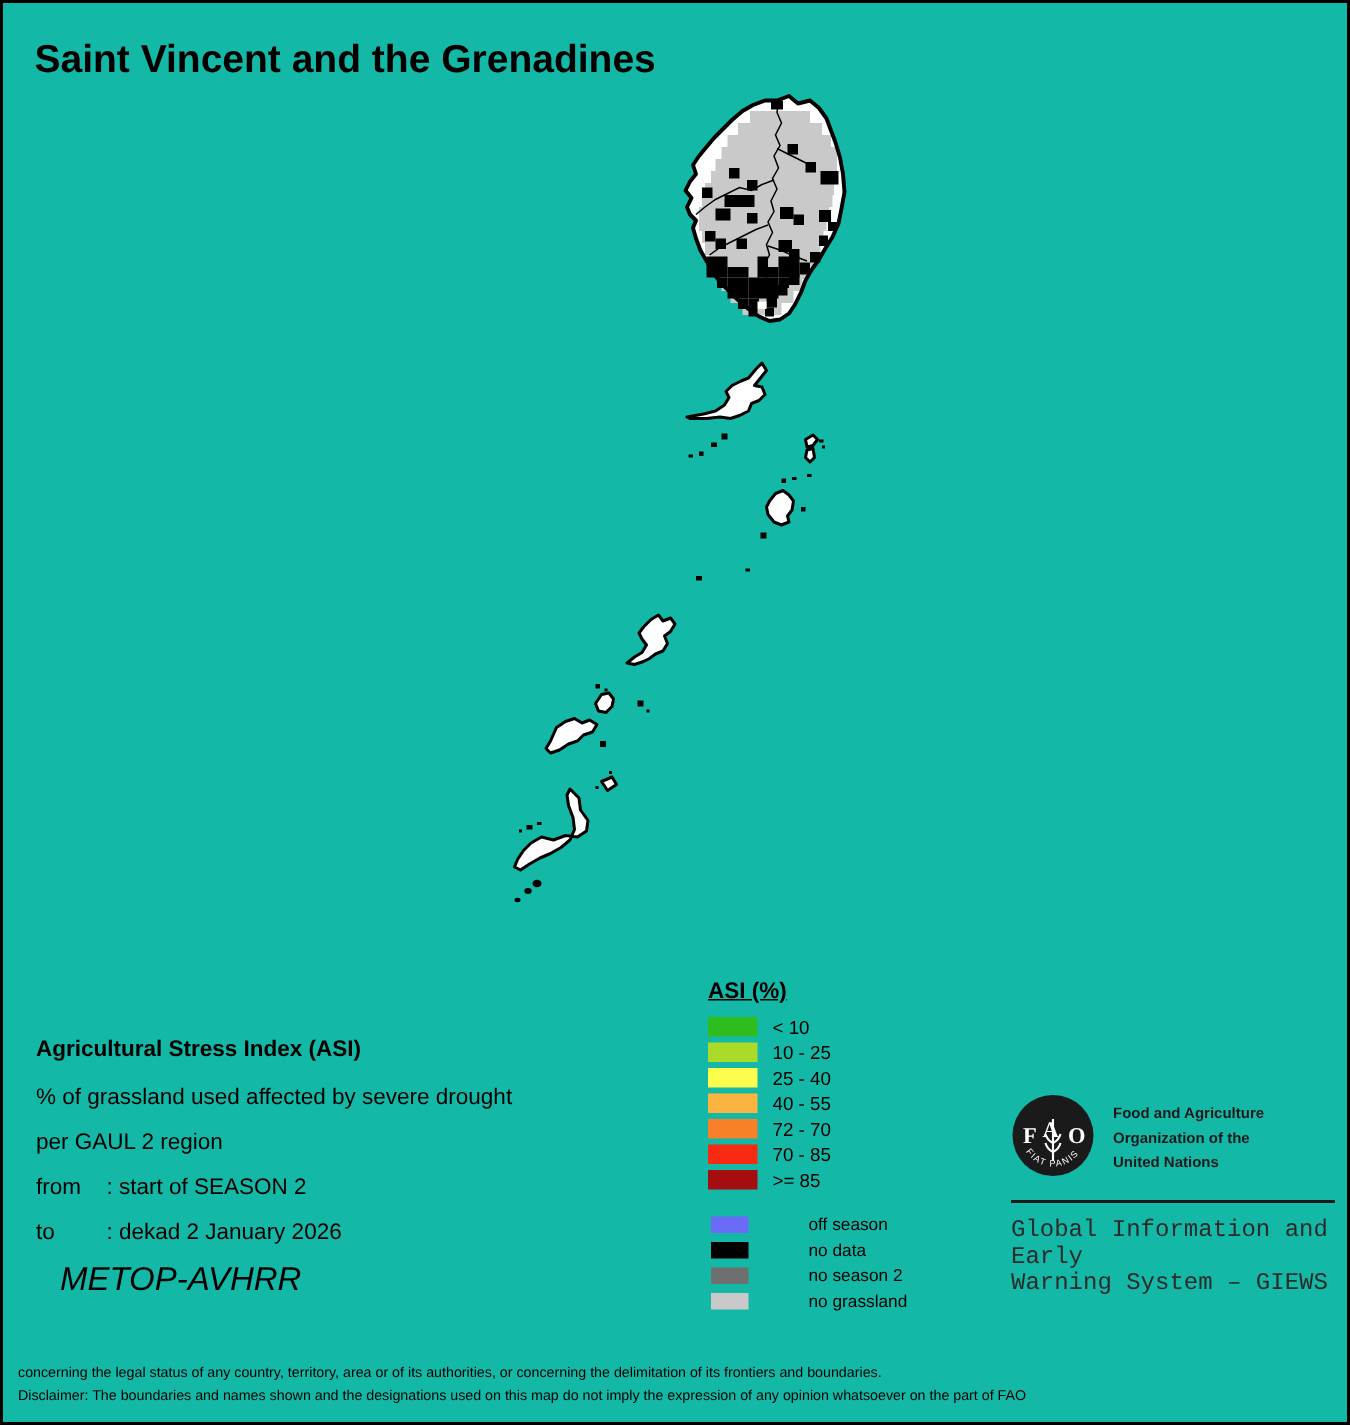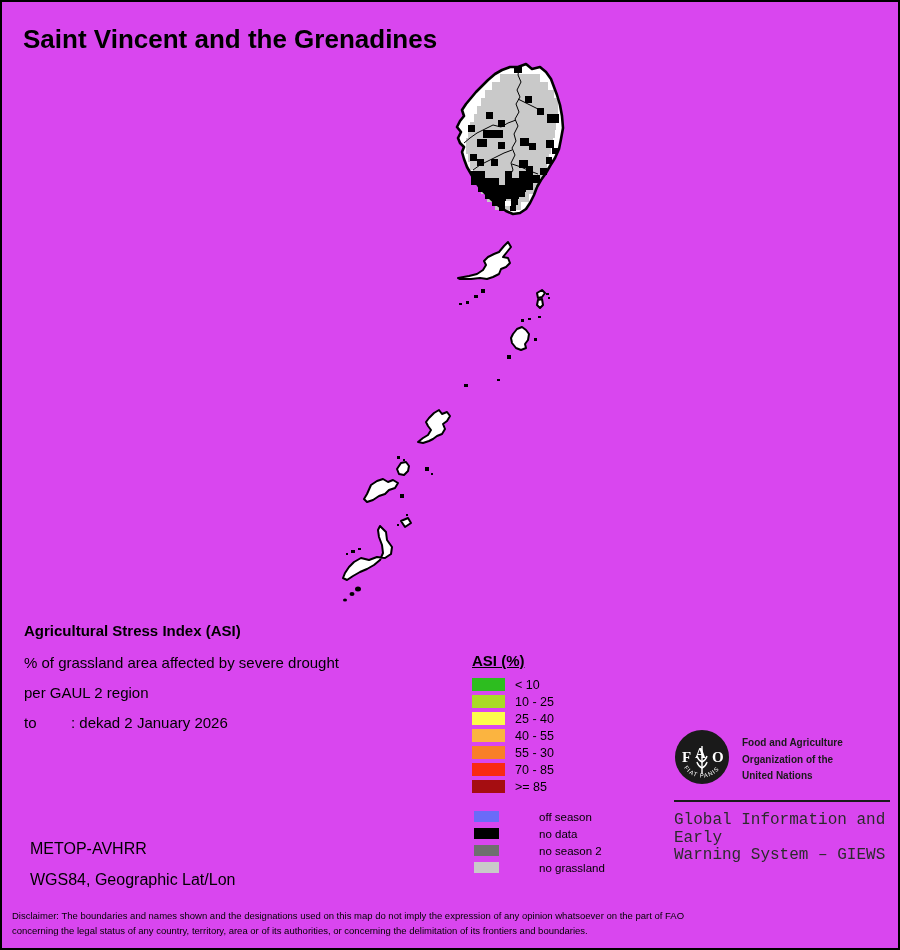--- a/index.html
+++ b/index.html
@@ -1,37 +1,37 @@
 <!DOCTYPE html>
 <html><head>
 <meta charset="utf-8">
 <style>
   * { margin: 0; padding: 0; box-sizing: border-box; }
   html, body { background: #ffffff; }
   body { font-family: "Liberation Sans", sans-serif; }
   #canvas {
     position: relative;
     width: 900px; height: 950px;
-    background: #d946ef;
+    background: #14b8a6;
     border: 2px solid #000000;
     overflow: hidden;
   }
   .page-title {
     position: absolute; left: 21px; top: 22px;
     font-size: 26px; font-weight: bold; color: #000;
     letter-spacing: 0px;
   }
   #map-svg { position: absolute; left: 0; top: 0; }
 
   
-  .info-block { position: absolute; left: 22px; top: 620px; width: 430px; font-size: 15px; color: #000; }
+  .info-block { position: absolute; left: 22px; top: 689px; width: 430px; font-size: 15px; color: #000; }
   .info-block .heading { font-weight: bold; margin-bottom: 15px; }
   .info-block .iline { margin-bottom: 15px; height: 15px; }
   .info-block .lbl { display: inline-block; width: 47px; }
-  .meta-block { position: absolute; left: 28px; top: 838px; font-size: 16px; color: #000; }
+  .meta-block { position: absolute; left: 38px; top: 838px; font-size: 22px; color: #000; font-style: italic; }
   .meta-block div { margin-bottom: 13px; }
 
   
   .legend { position: absolute; left: 470px; top: 650px; width: 190px; }
   .legend-title { font-size: 15px; font-weight: bold; text-decoration: underline; margin-bottom: 7px; }
   .legend-row { display: flex; align-items: center; height: 17px; }
   .legend-row .swatch { width: 33px; height: 13px; margin-right: 10px; flex: 0 0 auto; }
   .legend-row .swlabel { font-size: 12.5px; color: #000; }
   .legend-gap { height: 13px; }
   .legend-row.small { height: 17px; gap: 24px; }
@@ -187,30 +187,32 @@
       <rect x="356" y="546" width="3" height="2"></rect>
       <rect x="344" y="551" width="2" height="2"></rect>
       <ellipse cx="356" cy="587" rx="3" ry="2.5"></ellipse>
       <ellipse cx="350" cy="592" rx="2.5" ry="2"></ellipse>
       <ellipse cx="343" cy="598" rx="2" ry="1.5"></ellipse>
     </g>
   </svg>
 
   <div class="info-block">
     <div class="heading">Agricultural Stress Index (ASI)</div>
-    <div class="iline">% of grassland area affected by severe drought</div>
+    <div class="iline">% of grassland used affected by severe drought</div>
     <div class="iline">per GAUL 2 region</div>
     <div class="iline">
+      <span class="lbl">from</span><span>: start of SEASON 2</span>
+    </div>
+    <div class="iline">
       <span class="lbl">to</span><span>: dekad 2 January 2026</span>
     </div>
   </div>
 
   <div class="meta-block">
     <div>METOP-AVHRR</div>
-    <div>WGS84, Geographic Lat/Lon</div>
   </div>
 
   <div class="legend">
     <div class="legend-title">ASI (%)</div>
 
     <div class="legend-row">
       <div class="swatch" style="background-color: rgb(45, 189, 31);"></div>
       <span class="swlabel">&lt; 10</span>
     </div>
     <div class="legend-row">
@@ -220,21 +222,21 @@
     <div class="legend-row">
       <div class="swatch" style="background-color: rgb(253, 253, 75);"></div>
       <span class="swlabel">25 - 40</span>
     </div>
     <div class="legend-row">
       <div class="swatch" style="background-color: rgb(251, 180, 64);"></div>
       <span class="swlabel">40 - 55</span>
     </div>
     <div class="legend-row">
       <div class="swatch" style="background-color: rgb(249, 127, 40);"></div>
-      <span class="swlabel">55 - 30</span>
+      <span class="swlabel">72 - 70</span>
     </div>
     <div class="legend-row">
       <div class="swatch" style="background-color: rgb(249, 42, 18);"></div>
       <span class="swlabel">70 - 85</span>
     </div>
     <div class="legend-row">
       <div class="swatch" style="background-color: rgb(165, 13, 17);"></div>
       <span class="swlabel">&gt;= 85</span>
     </div>
 
@@ -281,17 +283,17 @@
       </div>
     </div>
     <hr class="fao-sep">
     <div class="fao-giews">
       <div>Global Information and Early</div>
       <div>Warning System – GIEWS</div>
     </div>
   </div>
 
   <div class="disclaimer">
+    <div>concerning the legal status of any country, territory, area or of its authorities, or concerning the delimitation of its frontiers and boundaries.</div>
     <div>Disclaimer: The boundaries and names shown and the designations used on this map do not imply the expression of any opinion whatsoever on the part of FAO</div>
-    <div>concerning the legal status of any country, territory, area or of its authorities, or concerning the delimitation of its frontiers and boundaries.</div>
   </div>
 
 </div>
 
 </body></html>

